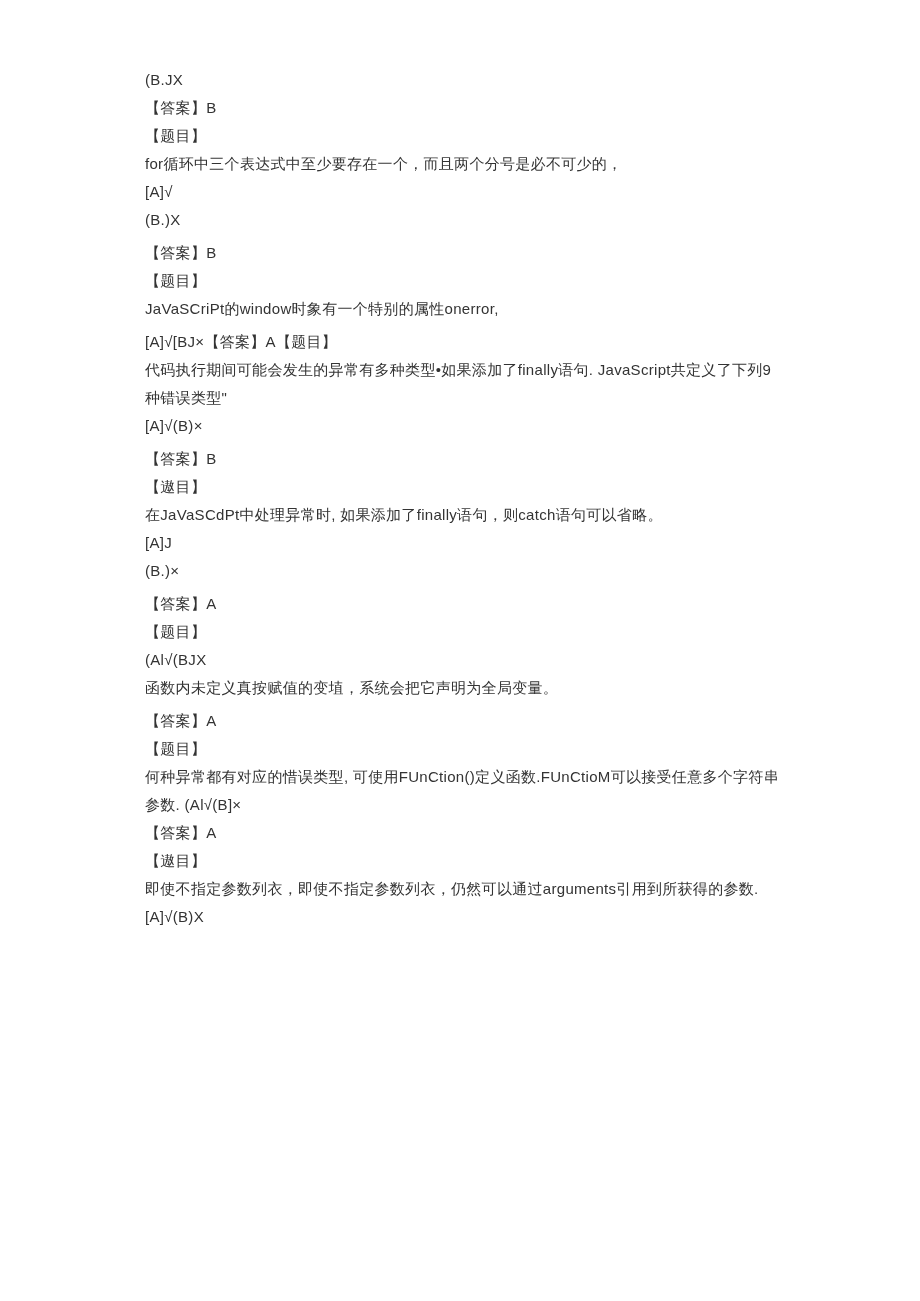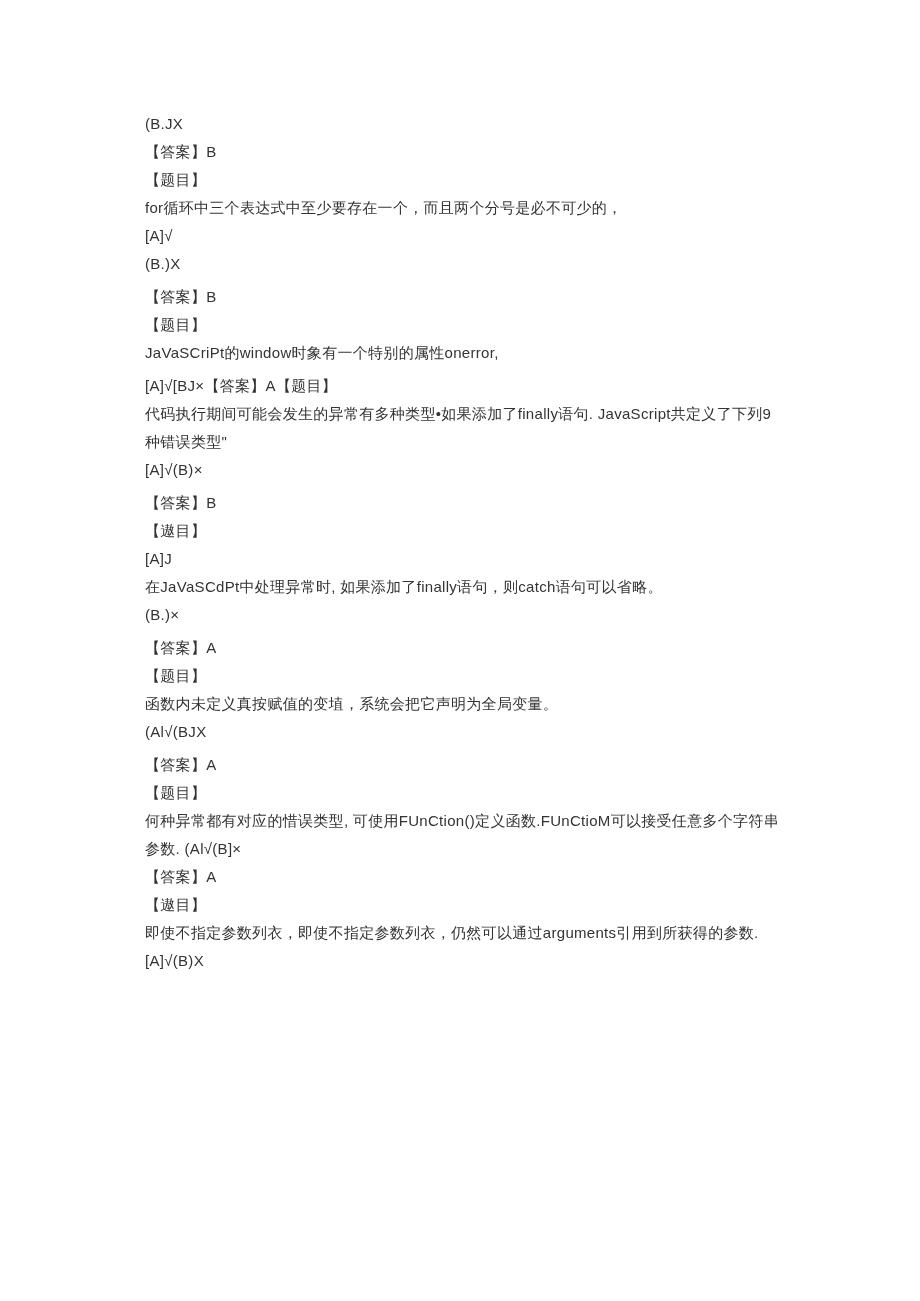--- a/index.html
+++ b/index.html
@@ -6,21 +6,21 @@
     margin: 0;
     padding: 0;
     background: #ffffff;
     font-family: "Microsoft YaHei", "SimSun", Arial, sans-serif;
   }
   .page {
     width: 920px;
     min-height: 1301px;
     background: #ffffff;
     position: relative;
-    padding: 110px 140px 0 145px;
+    padding: 66px 140px 0 145px;
     box-sizing: border-box;
   }
   .line {
     font-size: 15px;
     line-height: 28px;
     color: #333333;
     letter-spacing: 0.3px;
   }
   .gap {
     height: 5px;
@@ -40,28 +40,28 @@
   <div class="line">【答案】B</div>
   <div class="line">【题目】</div>
   <div class="line">JaVaSCriPt的window时象有一个特别的属性onerror,</div>
   <div class="gap"></div>
   <div class="line">[A]√[BJ×【答案】A【题目】</div>
   <div class="line">代码执行期间可能会发生的异常有多种类型•如果添加了finally语句. JavaScript共定义了下列9种错误类型"</div>
   <div class="line">[A]√(B)×</div>
   <div class="gap"></div>
   <div class="line">【答案】B</div>
   <div class="line">【遨目】</div>
+  <div class="line">在JaVaSCdPt中处理异常时, 如果添加了finally语句，则catch语句可以省略。</div>
   <div class="line">[A]J</div>
-  <div class="line">在JaVaSCdPt中处理异常时, 如果添加了finally语句，则catch语句可以省略。</div>
   <div class="line">(B.)×</div>
   <div class="gap"></div>
   <div class="line">【答案】A</div>
   <div class="line">【题目】</div>
+  <div class="line">(Al√(BJX</div>
   <div class="line">函数内未定义真按赋值的变埴，系统会把它声明为全局变量。</div>
-  <div class="line">(Al√(BJX</div>
   <div class="gap"></div>
   <div class="line">【答案】A</div>
   <div class="line">【题目】</div>
   <div class="line">何种异常都有对应的惜误类型, 可使用FUnCtion()定义函数.FUnCtioM可以接受任意多个字符串参数. (Al√(B]×</div>
   <div class="line">【答案】A</div>
   <div class="line">【遨目】</div>
   <div class="line">即使不指定参数列衣，即使不指定参数列衣，仍然可以通过arguments引用到所获得的参数. [A]√(B)X</div>
 </div>
 
 </body></html>

